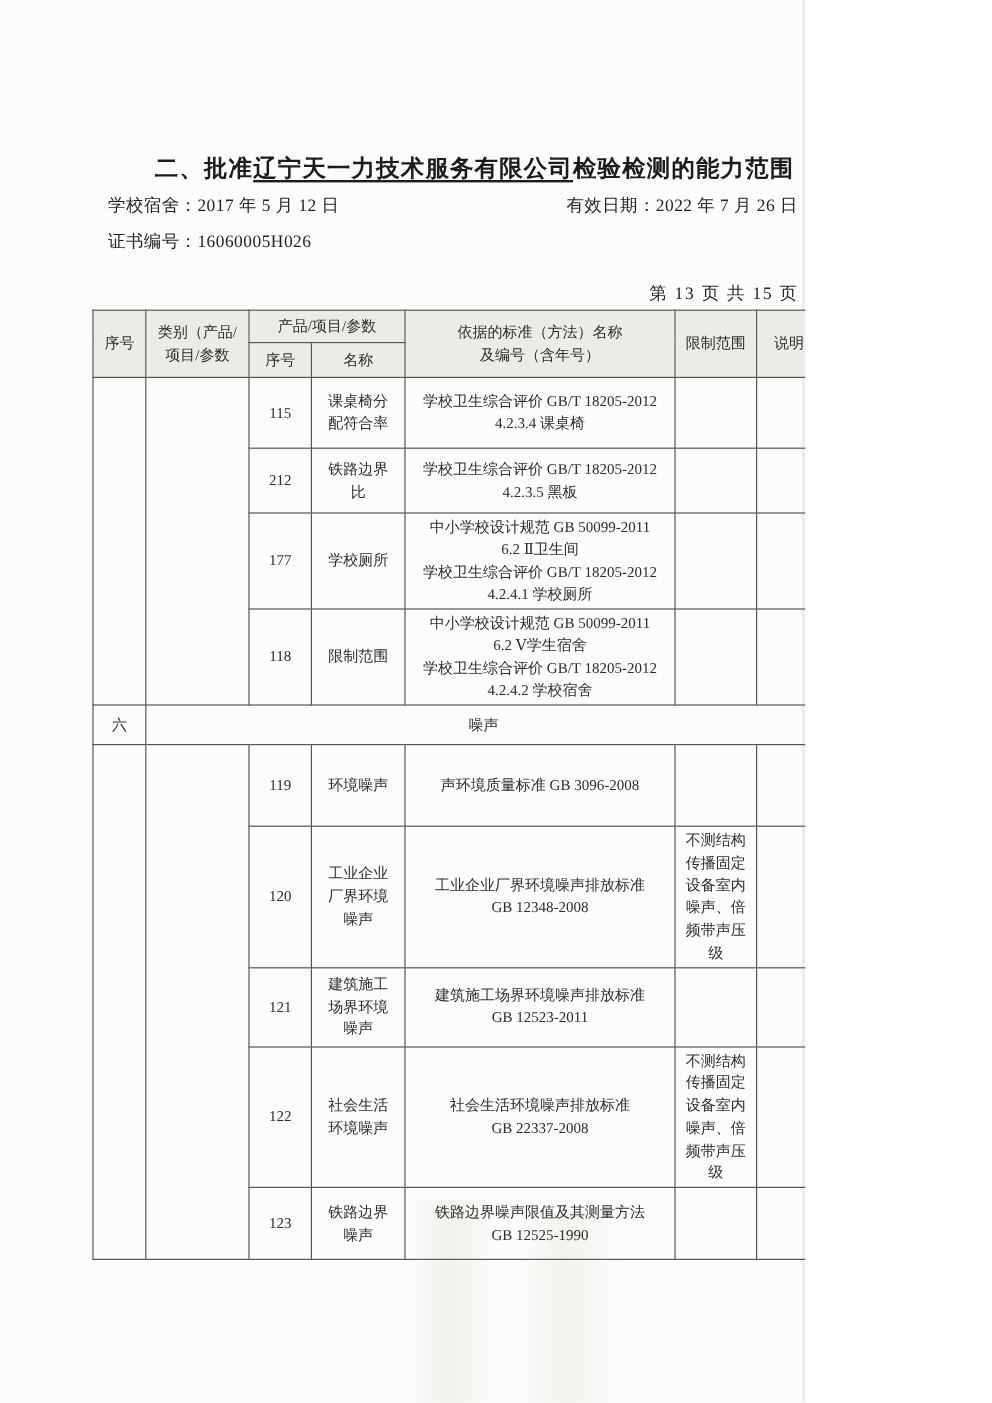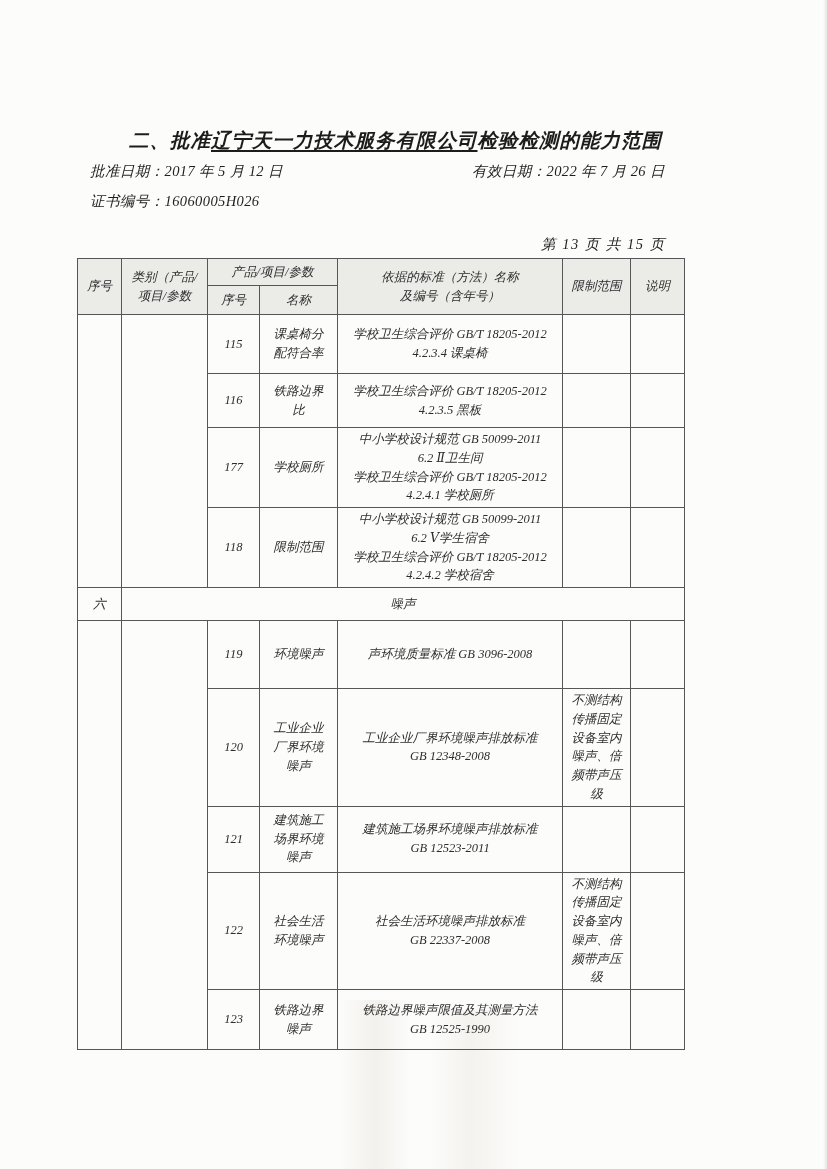--- a/index.html
+++ b/index.html
@@ -4,25 +4,24 @@
 <style>
   * { box-sizing: border-box; }
   html, body { margin: 0; padding: 0; }
   body {
     width: 827px; height: 1169px;
     background: #ffffff;
     font-family: "Liberation Serif", "DejaVu Serif", serif;
   }
   .page {
     position: relative;
-    width: 827px; height: 1169px;
+    width: 671px; height: 1169px;
     background: #fcfcfb;
     overflow: hidden;
     color: #2b2b2b;
-    font-style: italic;
   }
   
   .scan-streak {
     position: absolute;
     pointer-events: none;
   }
   .streak-a {
     left: 340px; top: 1000px; width: 70px; height: 169px;
     background: linear-gradient(90deg, rgba(235,233,228,0) 0%, rgba(234,231,224,0.55) 50%, rgba(235,233,228,0) 100%);
   }
@@ -100,21 +99,21 @@
 <body>
 
 <div class="page">
 
   <div class="scan-streak streak-a"></div>
   <div class="scan-streak streak-b"></div>
   <div class="scan-streak edge-right"></div>
 
   <div class="doc-title"><span>二、批准</span><span class="underlined">辽宁天一力技术服务有限公司</span><span>检验检测的能力范围</span></div>
 
-  <div class="meta m-approval"><span>批准日期：</span><span>2017 年 5 月 12 日</span></div>
+  <div class="meta m-approval"><span>学校宿舍：</span><span>2017 年 5 月 12 日</span></div>
 
   <div class="meta m-valid"><span>有效日期：</span><span>2022 年 7 月 26 日</span></div>
 
   <div class="meta m-cert"><span>证书编号：</span><span>16060005H026</span></div>
 
 
   <div class="meta m-page">第 13 页 共 15 页</div>
 
   <table class="cap">
     <colgroup>
@@ -148,21 +147,21 @@
         <td rowspan="4"></td>
         <td>115</td>
         <td>课桌椅分
 配符合率</td>
         <td class="std">学校卫生综合评价 GB/T 18205-2012
 4.2.3.4 课桌椅</td>
         <td class="restr"></td>
         <td></td>
       </tr>
       <tr style="height:54px">
-        <td>116</td>
+        <td>212</td>
         <td>铁路边界
 比</td>
         <td class="std">学校卫生综合评价 GB/T 18205-2012
 4.2.3.5 黑板</td>
         <td class="restr"></td>
         <td></td>
       </tr>
       <tr style="height:73px">
         <td>177</td>
         <td>学校厕所</td>

